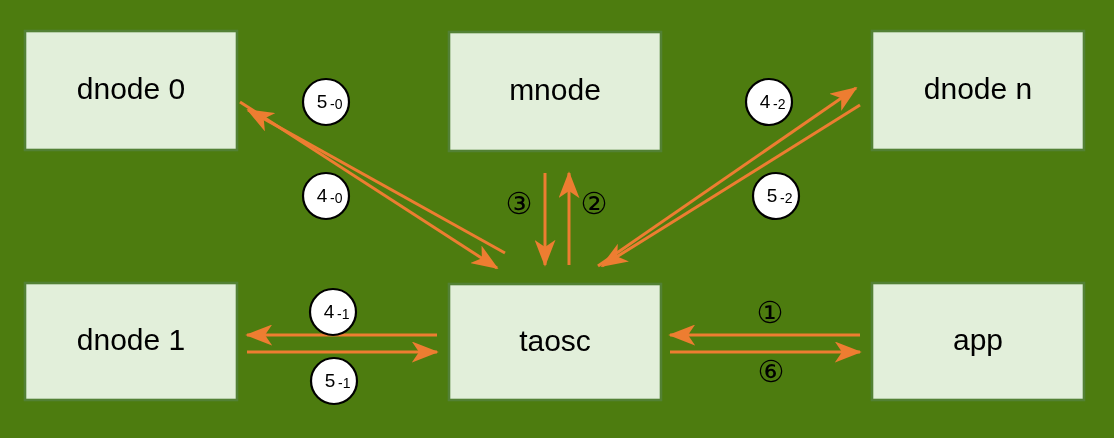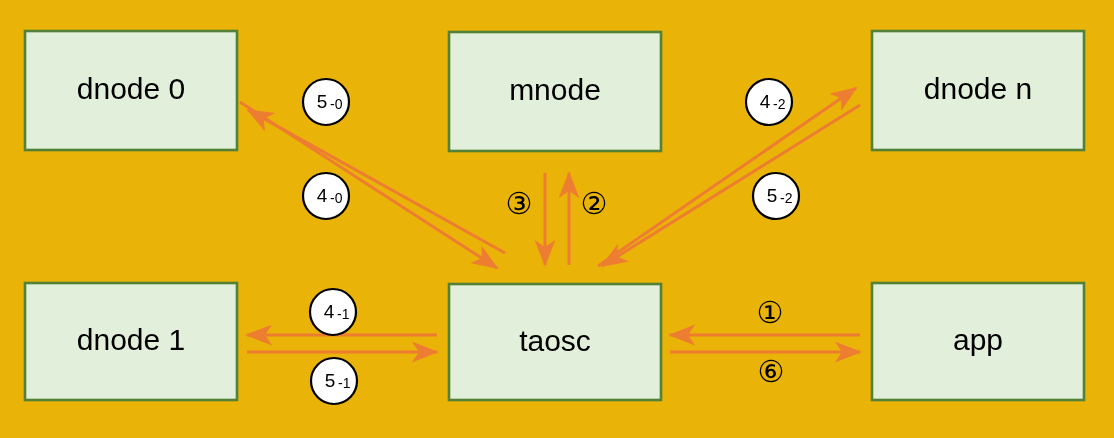--- a/index.html
+++ b/index.html
@@ -7,21 +7,21 @@
     padding: 0;
     background: #ffffff;
   }
   body {
     font-family: "Liberation Sans", sans-serif;
   }
   #diagram-root {
     position: relative;
     width: 1114px;
     height: 438px;
-    background: #eab308;
+    background: #4d7c0f;
     overflow: hidden;
   }
   svg.canvas {
     position: absolute;
     left: 0;
     top: 0;
     width: 1114px;
     height: 438px;
   }
   .node-box {

